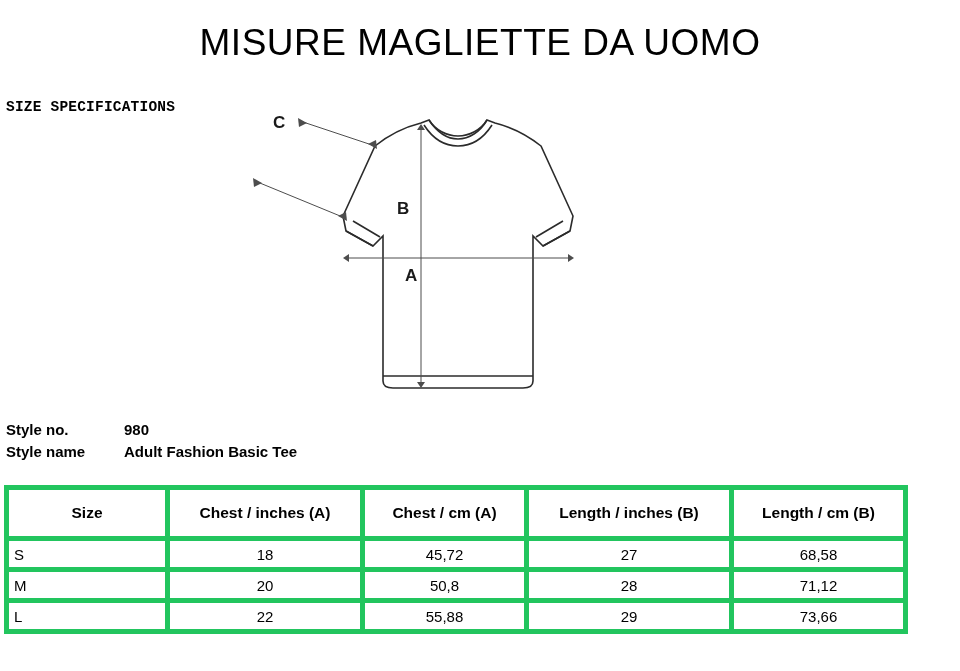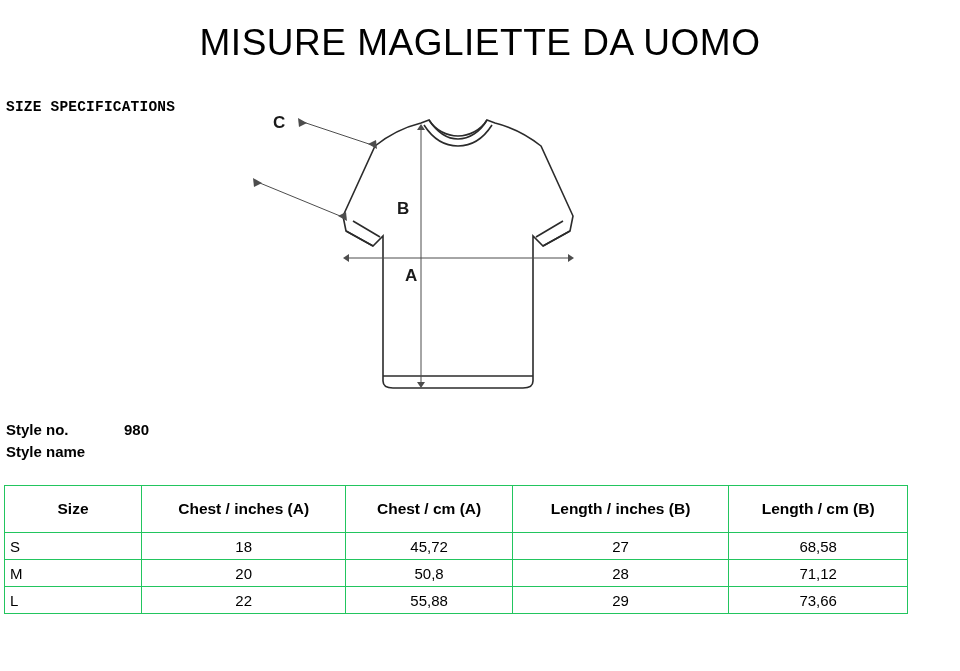--- a/index.html
+++ b/index.html
@@ -69,23 +69,23 @@
   table.size-table {
     position: absolute;
     left: 4px;
     top: 459px;
     width: 904px;
     border-collapse: collapse;
     font-size: 15px;
   }
   table.size-table th,
   table.size-table td {
-    border: 1px solid #22c55e;
+    border: 5px solid #22c55e;
     height: 26px;
-    padding: 0 6px;
+    padding: 0 16px;
   }
   table.size-table thead th {
     font-weight: bold;
     text-align: center;
     height: 46px;
     font-size: 15.5px;
   }
   table.size-table thead th.col-size {
     width: 124px;
   }
@@ -161,20 +161,21 @@
     </svg>
   </div>
 
   <div class="style-block">
     <div class="style-row">
       <span class="style-key">Style no.</span>
       <span class="style-val">980</span>
     </div>
     <div class="style-row">
       <span class="style-key">Style name</span>
+      <span class="style-val">Adult Fashion Basic Tee</span>
     </div>
   </div>
 
   <table class="size-table">
     <thead>
       <tr>
         <th class="col-size">Size</th>
         <th>Chest / inches (A)</th>
         <th>Chest / cm (A)</th>
         <th>Length / inches (B)</th>

